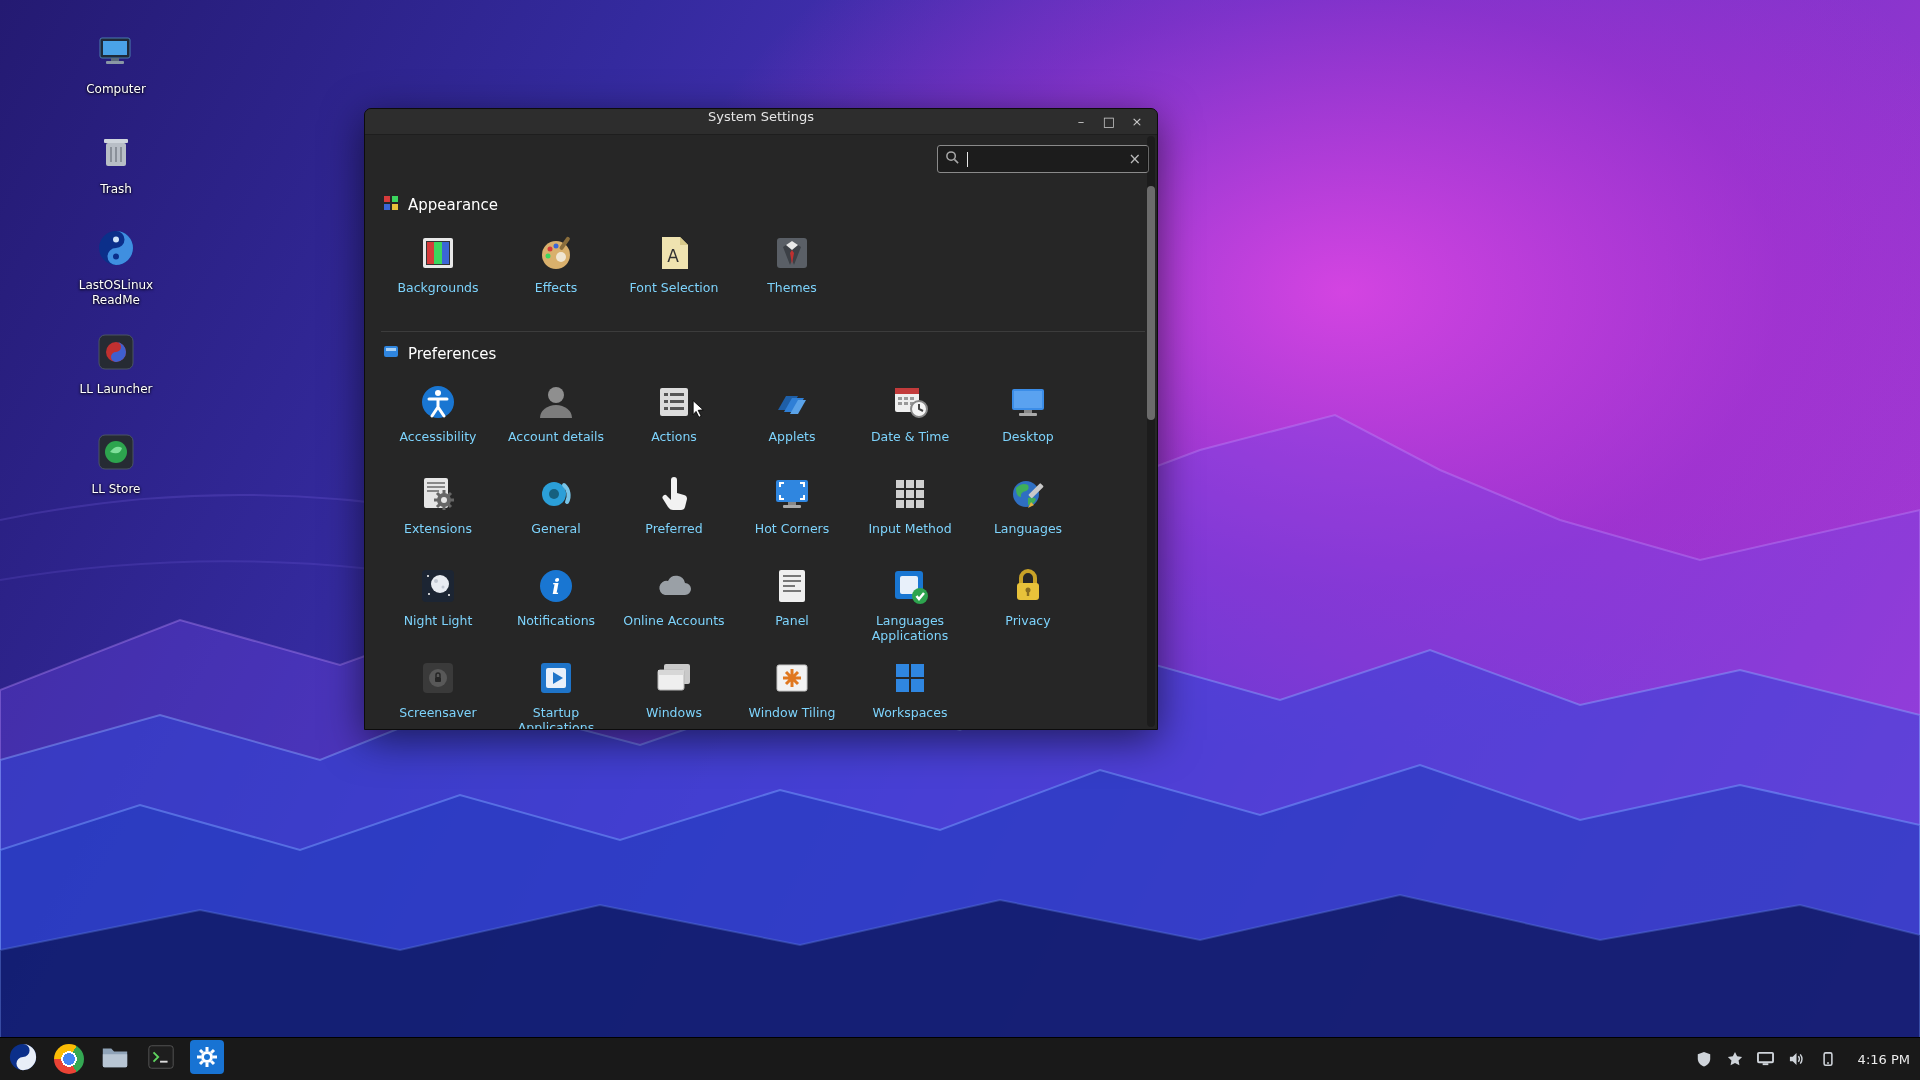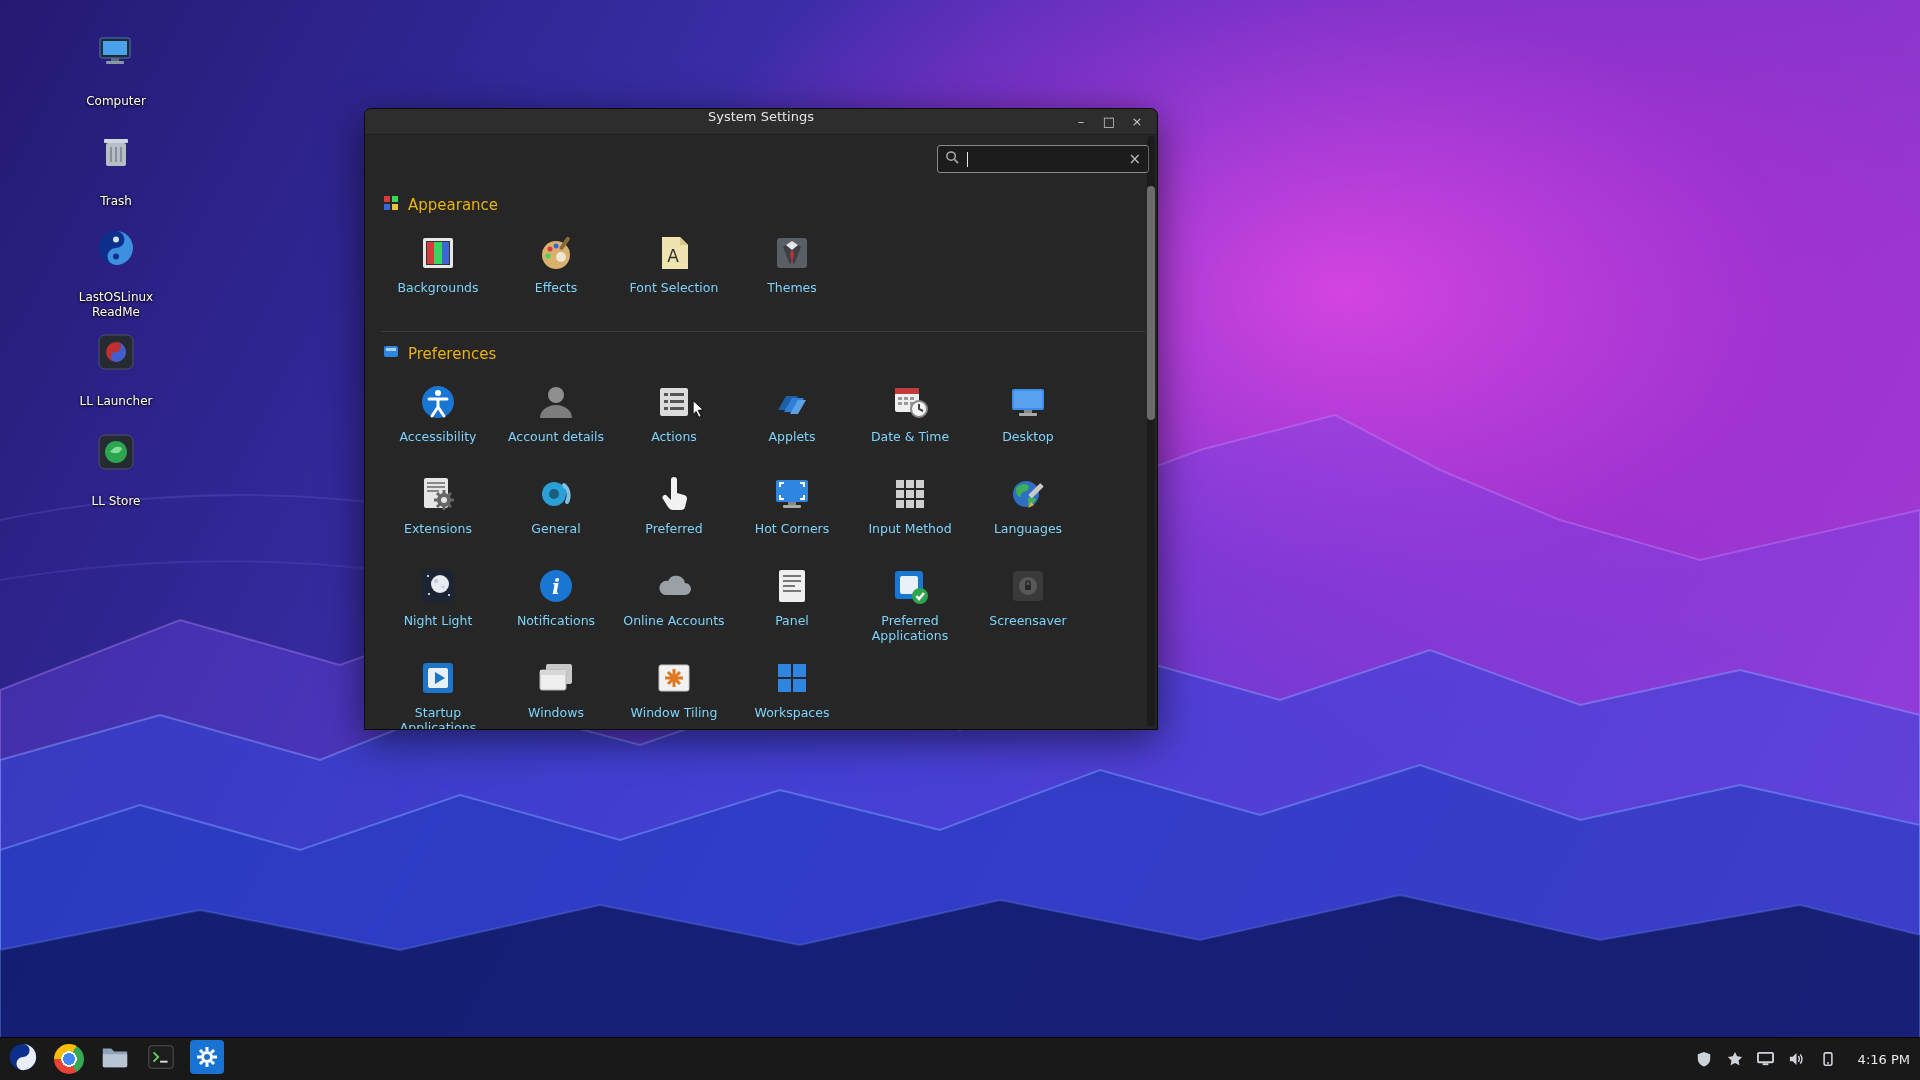--- a/index.html
+++ b/index.html
@@ -10,21 +10,21 @@
   .wallpaper { position:absolute; inset:0;
     background:
       radial-gradient(950px 640px at 70% 27%, rgba(238,72,232,.80), rgba(190,48,212,.38) 46%, rgba(120,40,180,0) 72%),
       linear-gradient(118deg,#241a72 0%,#342a9e 26%,#5434c4 50%,#8434cc 72%,#b23ad6 100%);
   }
   .wallpaper svg { position:absolute; left:0; top:0; }
 
   
   .desktop-icon { position:absolute; left:66px; width:100px; text-align:center; cursor:default; }
   .desktop-icon .dicon { display:inline-block; width:44px; height:44px; }
-  .desktop-icon .dlabel { margin-top:16px; font-size:12px; color:#fff; line-height:1.25;
+  .desktop-icon .dlabel { margin-top:4px; font-size:12px; color:#fff; line-height:1.25;
     text-shadow:0 1px 3px rgba(0,0,0,.9), 0 0 2px rgba(0,0,0,.8); }
   .di-0{top:30px} .di-1{top:130px} .di-2{top:226px} .di-3{top:330px} .di-4{top:430px}
 
   
   .window { position:absolute; left:364px; top:108px; width:794px; height:622px;
     background:#262626; border:1px solid #0c0c0c; border-radius:7px 7px 0 0;
     box-shadow:0 10px 40px rgba(0,0,0,.55); overflow:hidden; }
   .titlebar { height:26px; background:#2d2d2d; border-bottom:1px solid #1e1e1e;
     display:flex; align-items:flex-start; justify-content:center; position:relative; }
   .titlebar .title { font-size:13px; color:#e6e6e6; }
@@ -37,21 +37,21 @@
     background:#1c1c1c; border:1px solid #8a8a8a; border-radius:3px;
     display:flex; align-items:center; padding:0 7px; }
   .search-box svg { flex:0 0 auto; }
   .caret { width:1px; height:15px; background:#e8e8e8; margin-left:7px; }
   .search-input { flex:1; background:transparent; border:none; outline:none; color:#eee;
     font-size:13px; font-family:inherit; min-width:0; margin-left:3px; }
   .clear-btn { color:#b9b9b9; font-size:15px; margin-left:4px; cursor:default; }
 
   .content { position:absolute; left:0; right:0; top:74px; bottom:0; padding:8px 0 0 14px; overflow:hidden; }
   .section-header { display:flex; align-items:center; gap:9px; margin:4px 0 12px 4px;
-    color:#eab308; font-size:15px; }
+    color:#ffffff; font-size:15px; }
   .divider { border-top:1px solid #3c3c3c; margin:16px 12px 12px 2px; }
 
   .tile-grid { display:grid; grid-template-columns:repeat(6,118px); grid-auto-rows:88px; }
   .tile-grid.prefs { grid-auto-rows:92px; }
   .tile { display:flex; flex-direction:column; align-items:center; padding-top:4px; cursor:default; }
   .ticon { width:44px; height:44px; display:flex; align-items:center; justify-content:center; }
   .ticon svg { width:44px; height:44px; }
   .tlabel { margin-top:5px; font-size:12.5px; color:#7dd3fc; text-align:center; line-height:1.2; max-width:112px; }
 
   .scrollbar { position:absolute; top:27px; bottom:2px; right:2px; width:8px; background:rgba(0,0,0,.25); border-radius:4px; }
@@ -440,23 +440,34 @@
       </div>
       <div class="tile">
         <span class="ticon">
             <svg viewBox="0 0 44 44">
               <rect x="7" y="7" width="28" height="28" rx="3" fill="#1976d2"></rect>
               <rect x="12" y="12" width="18" height="18" rx="2" fill="#e8f0fa"></rect>
               <circle cx="32" cy="32" r="8" fill="#2da44e"></circle>
               <path d="M28.5 32 l2.5 3 5-6" stroke="#fff" stroke-width="2.5" fill="none"></path>
             </svg>
           </span>
-        <span class="tlabel">Preferred Applications</span>
-      </div>
-
+        <span class="tlabel">Languages Applications</span>
+      </div>
+
+      <div class="tile">
+        <span class="ticon">
+            <svg viewBox="0 0 44 44">
+              <path d="M15 20 v-6 a7 7 0 0 1 14 0 v6" stroke="#c9a227" stroke-width="4" fill="none"></path>
+              <rect x="11" y="19" width="22" height="17" rx="3" fill="#e8c23a"></rect>
+              <circle cx="22" cy="26" r="2.5" fill="#8a6d1f"></circle>
+              <rect x="20.8" y="27" width="2.4" height="5" fill="#8a6d1f"></rect>
+            </svg>
+          </span>
+        <span class="tlabel">Privacy</span>
+      </div>
       <div class="tile">
         <span class="ticon">
             <svg viewBox="0 0 44 44">
               <rect x="7" y="7" width="30" height="30" rx="4" fill="#3a3a3a"></rect>
               <circle cx="22" cy="22" r="9" fill="#585858"></circle>
               <rect x="19" y="21" width="6" height="5" rx="1" fill="#262626"></rect>
               <path d="M20 21 v-2 a2 2 0 0 1 4 0 v2" stroke="#262626" stroke-width="1.5" fill="none"></path>
             </svg>
           </span>
         <span class="tlabel">Screensaver</span>

